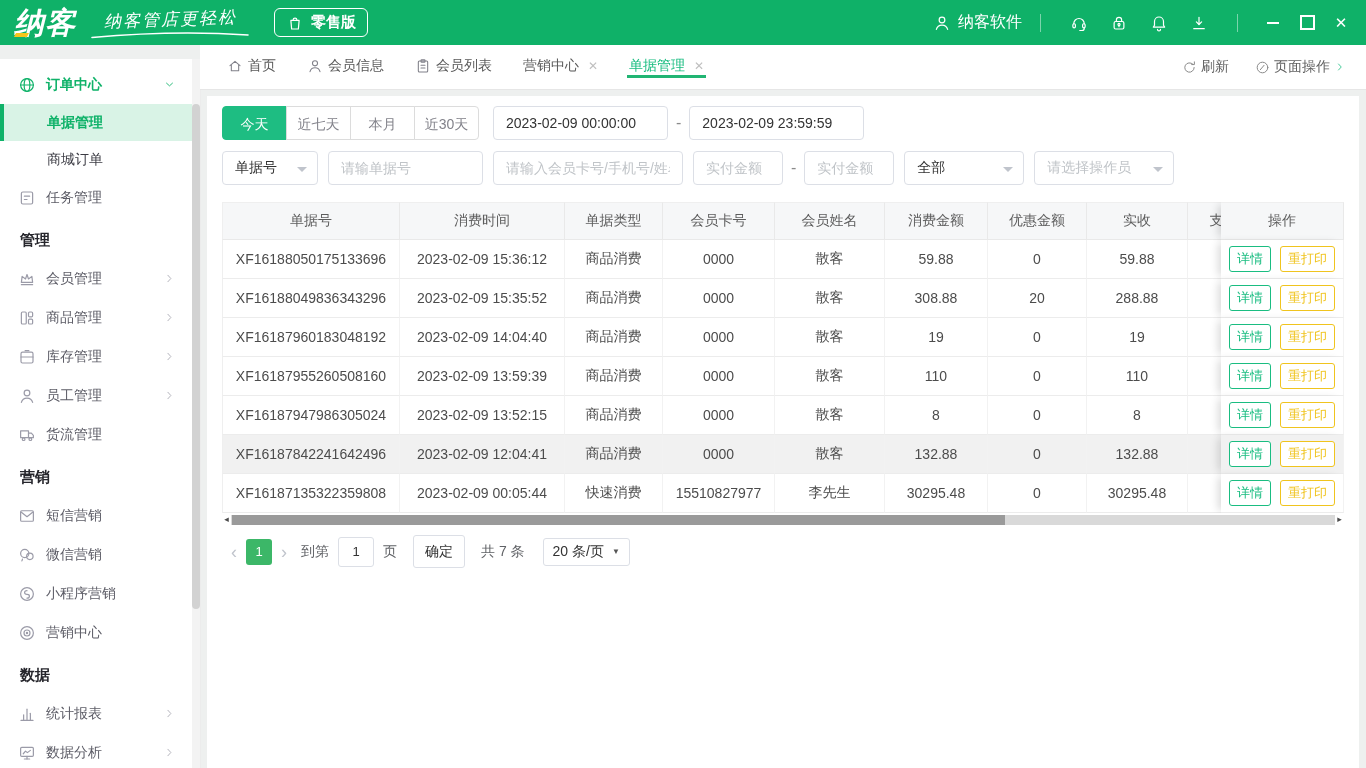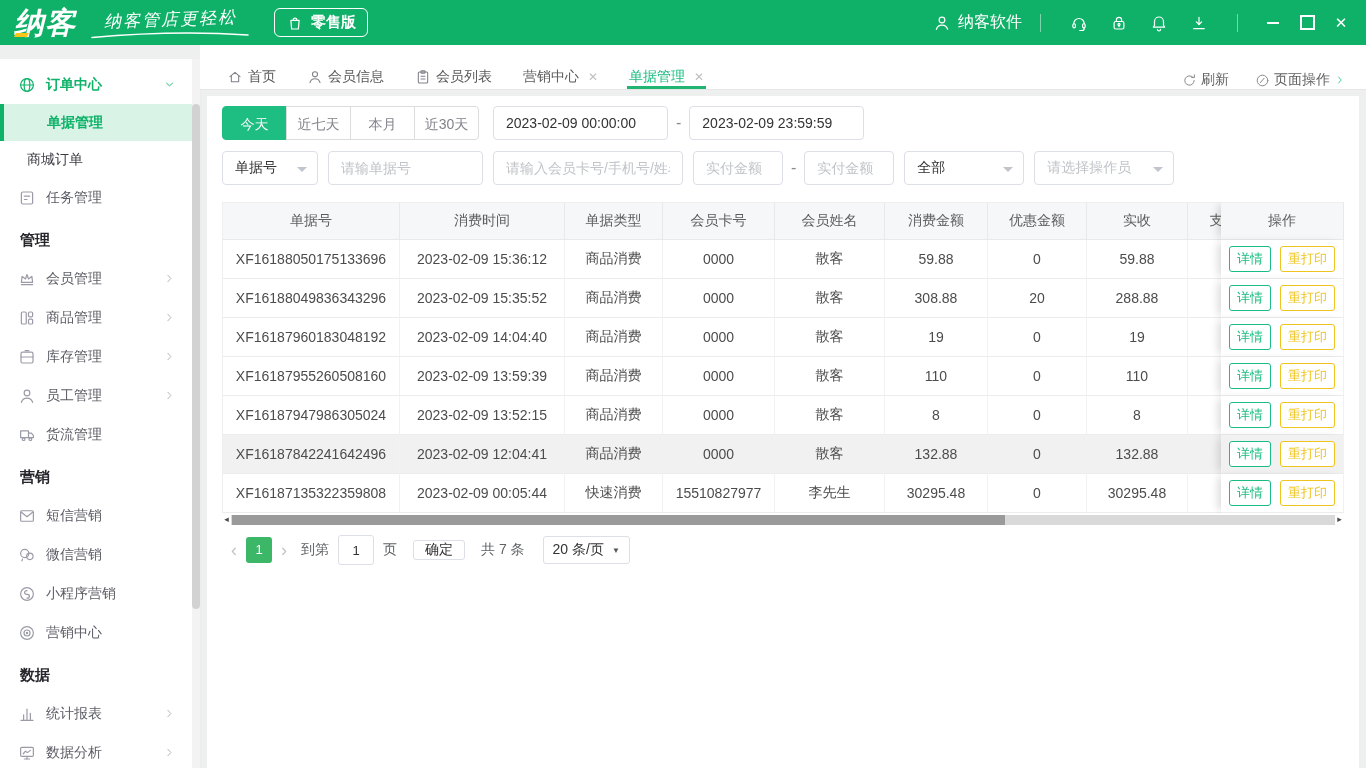--- a/index.html
+++ b/index.html
@@ -32,29 +32,29 @@
   .wc-x{font-size:15px;line-height:1;}
 
   
   .sidebar{position:absolute;top:59px;left:0;width:200px;bottom:0;background:#fff;border-right:1px solid #ececec;}
   .snav{padding-top:6px;}
   .sitem{height:39px;display:flex;align-items:center;padding-left:18px;color:#5c5c66;font-size:14px;position:relative;cursor:pointer;}
   .sitem .ic{color:#9b9ba8;margin-right:10px;}
   .sitem .chev{position:absolute;right:14px;width:13px;height:13px;color:#a9a9b2;}
   .sitem.green{color:#0fb269;font-weight:bold;}
   .sitem.green .ic,.sitem.green .chev{color:#0fb269;}
-  .schild{height:37px;line-height:37px;padding-left:27px;color:#3c3c44;font-size:14px;cursor:pointer;}
+  .schild{height:37px;line-height:37px;padding-left:47px;color:#3c3c44;font-size:14px;cursor:pointer;}
   .schild.active{background:#d9f3e6;color:#0fb269;font-weight:bold;border-left:4px solid #0fb269;padding-left:43px;}
   .sheader{height:42px;line-height:46px;padding-left:20px;font-size:15px;font-weight:bold;color:#26262c;}
   .side-track{position:absolute;top:0;right:0;width:8px;bottom:0;background:#f3f3f3;}
   .side-thumb{position:absolute;top:45px;right:0;width:8px;height:505px;background:#d2d2d2;border-radius:4px;}
 
   
   .wintabs{position:absolute;top:45px;left:200px;right:0;height:45px;background:#fff;
-           border-bottom:1px solid #e6e6e6;display:flex;align-items:flex-end;padding-left:25px;box-sizing:border-box;}
+           border-bottom:1px solid #e6e6e6;display:flex;align-items:center;padding-left:25px;box-sizing:border-box;}
   .wt{display:flex;align-items:center;gap:5px;margin-right:27px;color:#595959;font-size:14px;
       border-bottom:3px solid transparent;padding:0 2px;cursor:pointer;}
   .wt .ic{width:16px;height:16px;color:#808089;}
   .wt.active{color:#1abd81;border-bottom-color:#21b573;}
   .wt .x{color:#bfbfbf;font-size:12px;margin-left:4px;}
   .wt-actions{margin-left:auto;display:flex;gap:26px;padding-right:20px;align-items:center;color:#5f5f5f;font-size:14px;}
   .wt-act{display:flex;align-items:center;gap:4px;cursor:pointer;}
   .wt-act .ic{width:15px;height:15px;color:#8a8a8a;}
   .wt-act .ic.green{color:#1abd81;}
 
@@ -118,21 +118,21 @@
   .hthumb{position:absolute;left:1px;top:0;height:10px;width:70%;background:#9a9a9a;cursor:grab;}
 
   
   .pagination{margin-top:10px;padding:0 15px;display:flex;align-items:center;font-size:14px;color:#606266;}
   .pg-arrow{color:#c0c4cc;font-size:18px;margin:0 9px;cursor:pointer;line-height:26px;}
   .pg-num{width:26px;height:26px;line-height:26px;text-align:center;background:#3cb768;color:#fff;
           border-radius:3px;font-size:13px;cursor:pointer;}
   .pg-text{margin:0 5px;color:#606266;}
   .pg-input{width:30px;height:26px;text-align:center;border:1px solid #dcdfe6;border-radius:3px;
             font-size:13px;color:#333;font-family:inherit;outline:none;margin:0 4px;}
-  .pg-confirm{height:20px;padding:0 11px;margin-left:11px;background:#fff;border:1px solid #dcdfe6;
+  .pg-confirm{height:33px;padding:0 11px;margin-left:11px;background:#fff;border:1px solid #dcdfe6;
               border-radius:3px;color:#333;font-size:14px;cursor:pointer;font-family:inherit;}
   .pg-total{margin-left:16px;}
   .pg-size{height:28px;border:1px solid #dcdfe6;border-radius:3px;display:flex;align-items:center;gap:8px;
            padding:0 9px;margin-left:13px;color:#333;font-size:14px;cursor:pointer;background:#fff;box-sizing:border-box;}
   .pg-size .tri{font-size:8px;color:#555;}
 
   .ic{display:inline-block;width:18px;height:18px;flex:none;}
   .ic svg{width:100%;height:100%;display:block;}
 </style>
 </head>

